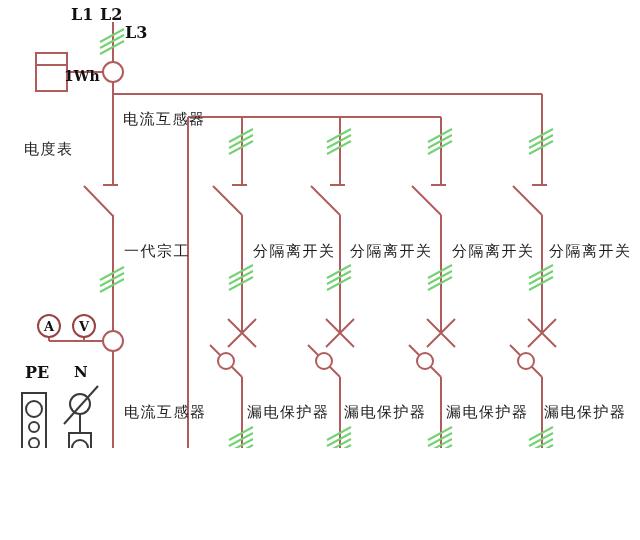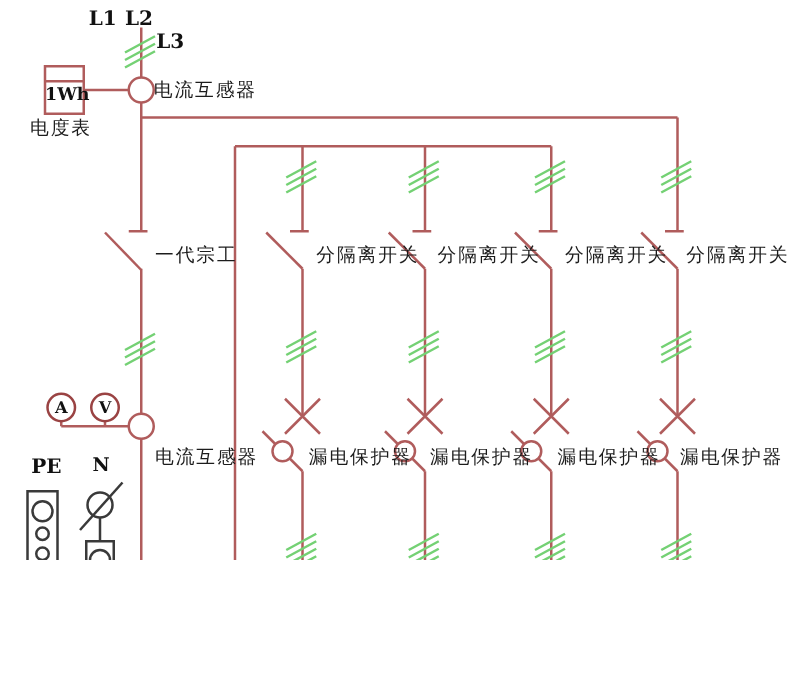--- a/index.html
+++ b/index.html
@@ -6,26 +6,27 @@
   .canvas{
     position:relative;width:640px;height:448px;background:#ffffff;overflow:hidden;
     font-family:"DejaVu Sans",sans-serif;
     text-decoration:underline;
   }
   .canvas svg{position:absolute;left:0;top:0;}
   .lbl{
     position:absolute;color:#1c1c1c;font-size:15px;line-height:1.1;
     letter-spacing:1.5px;white-space:nowrap;
     font-family:"DejaVu Sans",sans-serif;
+    margin-top:47px;
   }
   .phase{
     position:absolute;font-family:"DejaVu Serif",serif;font-weight:bold;
     font-size:16px;color:#111;
   }
-  .boldserif{font-family:"DejaVu Serif",serif;font-weight:bold;color:#111;letter-spacing:0;}
+  .boldserif{font-family:"DejaVu Serif",serif;font-weight:bold;color:#111;letter-spacing:0;margin-left:28px;}
   .circ-txt{
     position:absolute;text-align:center;font-family:"DejaVu Serif",serif;
     font-weight:bold;color:#111;
   }
   .watermark{
     position:absolute;left:556px;top:500px;font-size:20px;font-weight:bold;
     color:#f2a9a9;letter-spacing:3px;transform:rotate(-2deg);
     font-family:"DejaVu Serif",serif;white-space:nowrap;
   }
 </style>

